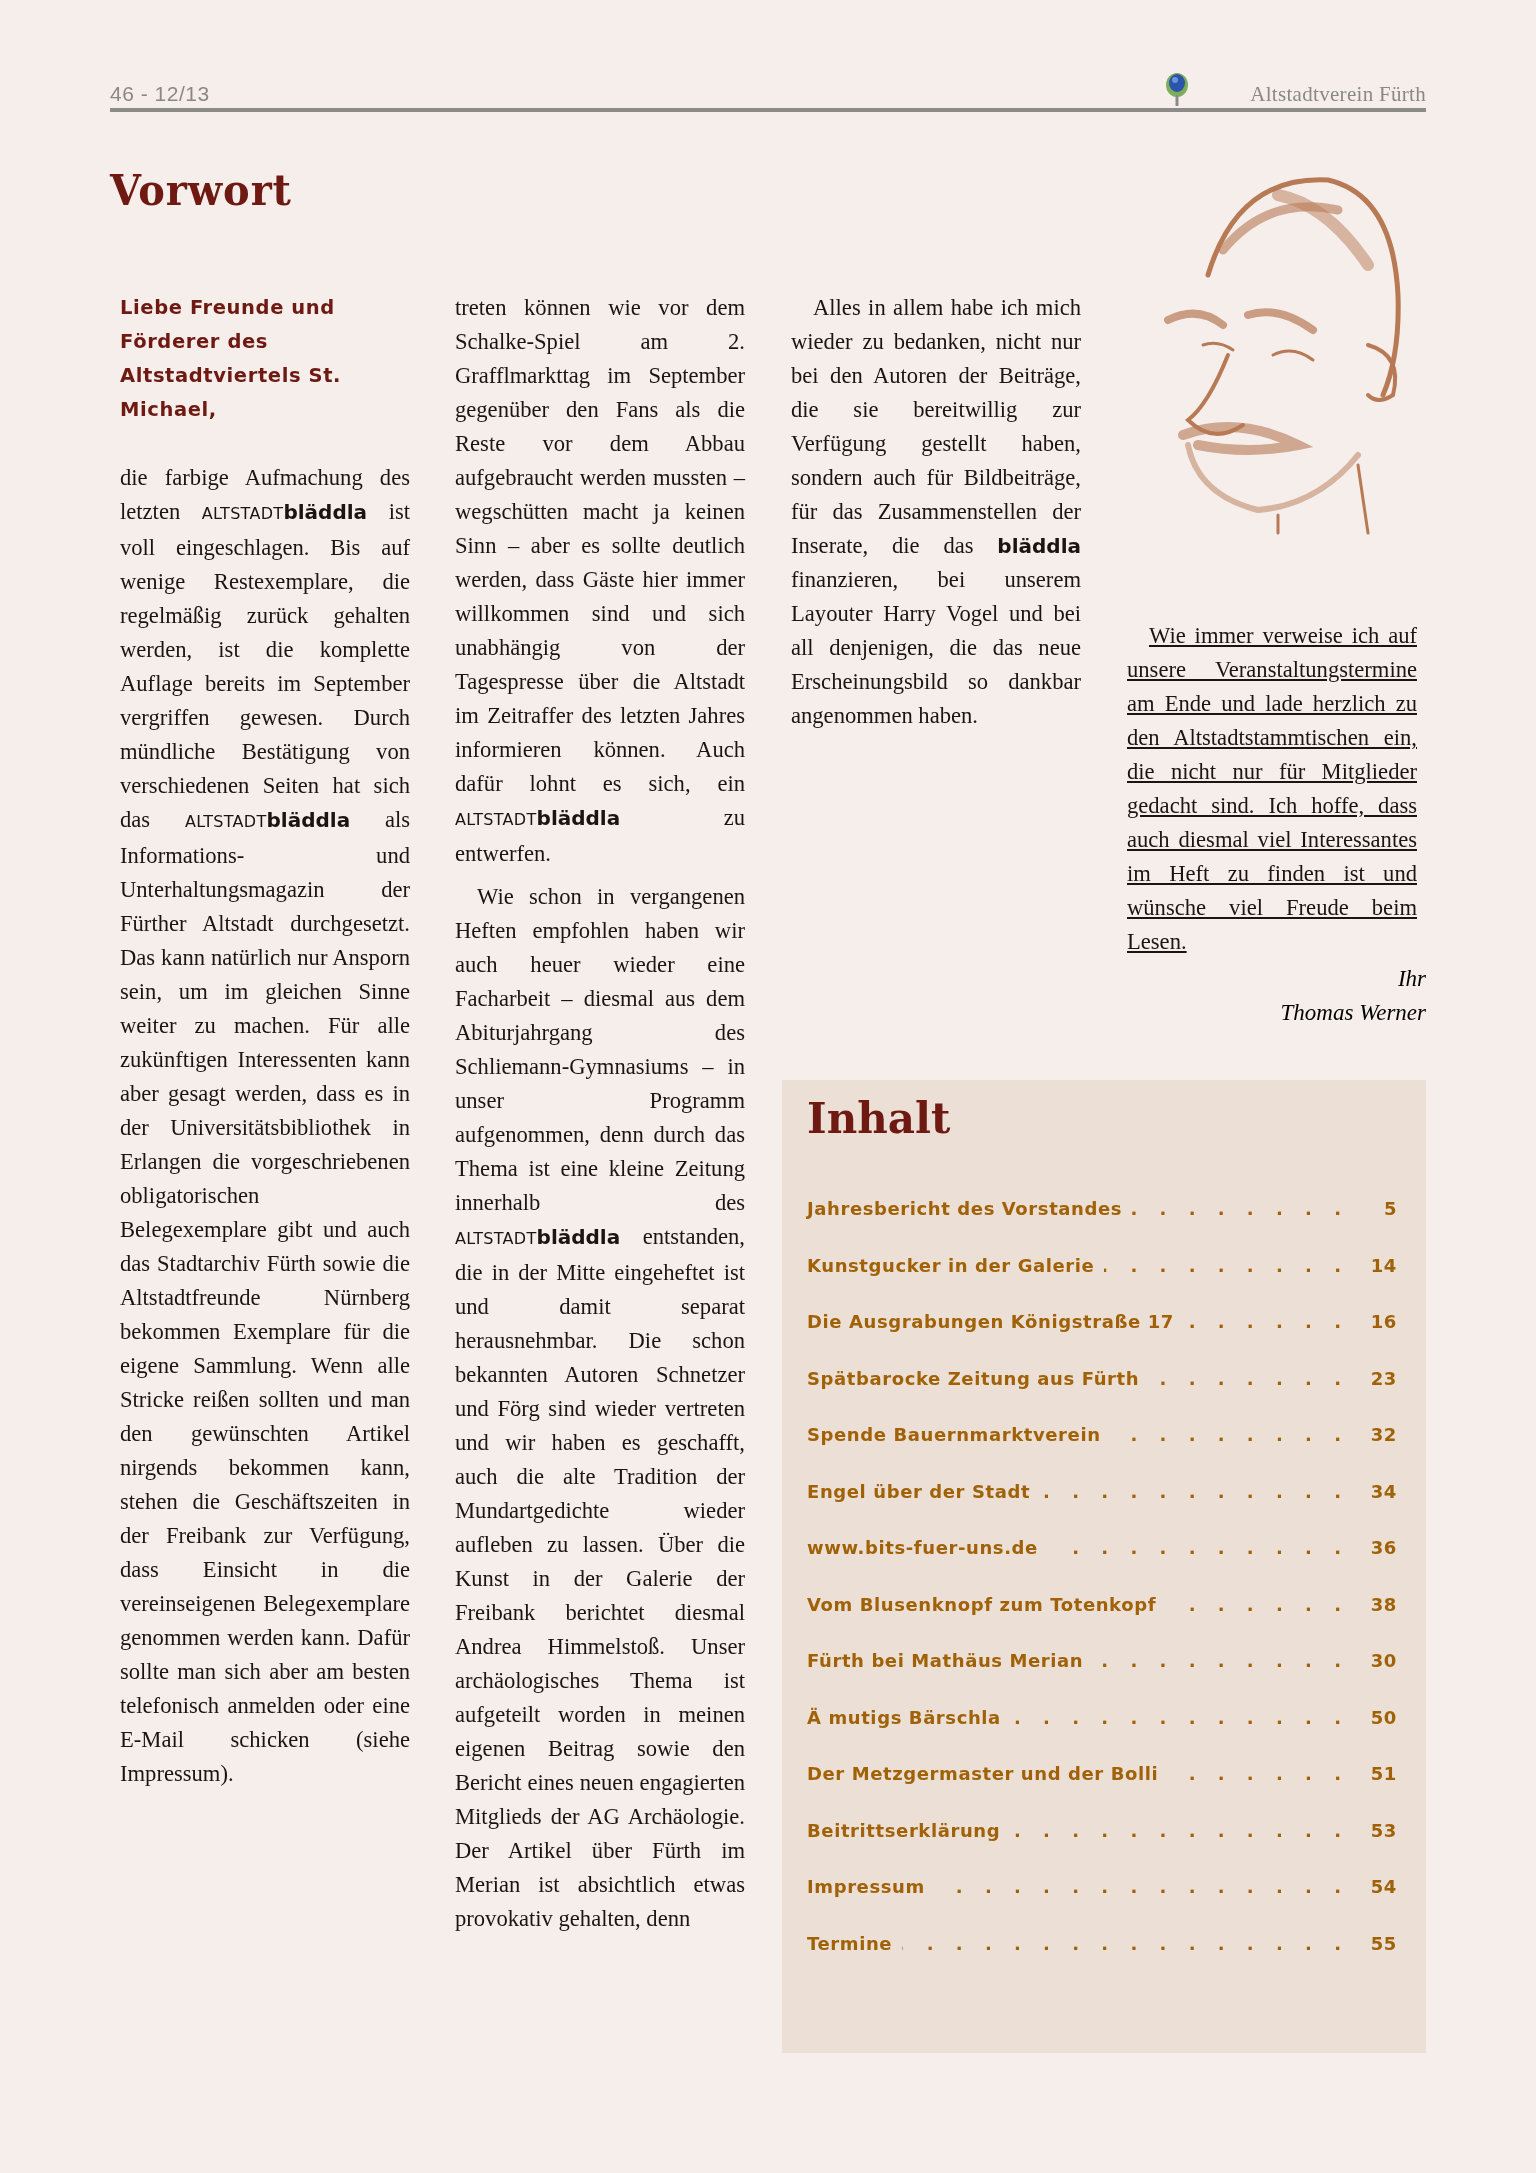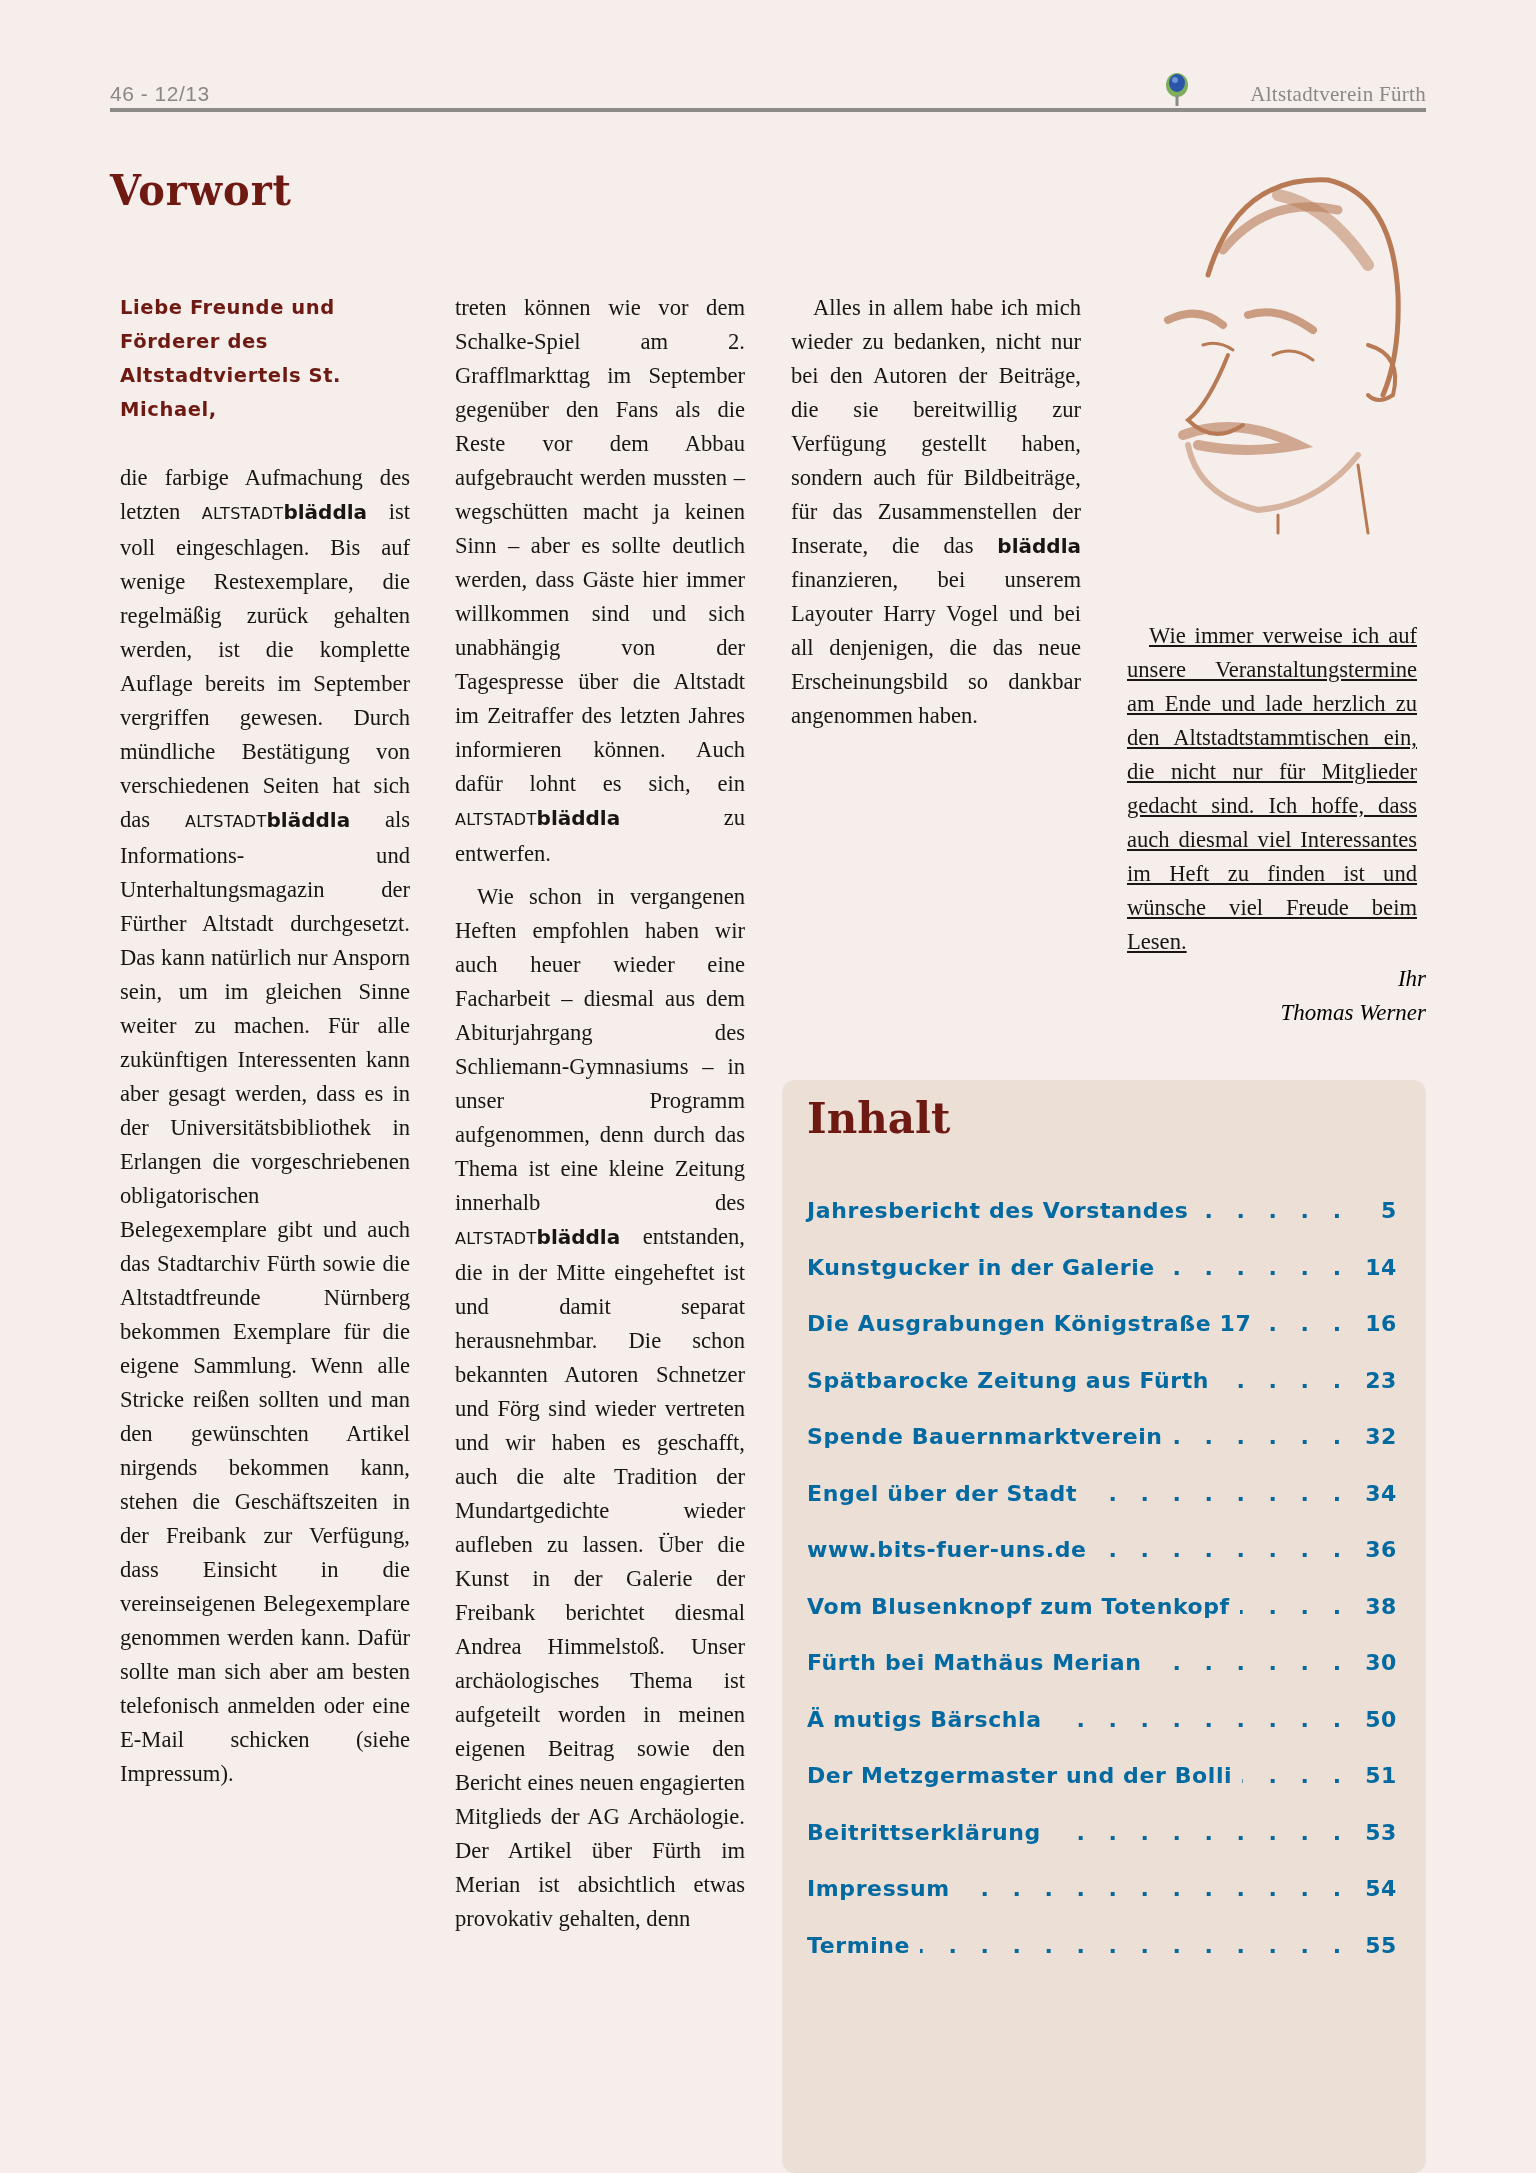--- a/index.html
+++ b/index.html
@@ -55,34 +55,33 @@
   .bl { font-family: "DejaVu Sans", sans-serif; font-weight: bold; font-size: 20px; }
   .signature {
     position: absolute; left: 1118px; top: 962px; width: 308px;
     text-align: right; font-style: italic; color: #000000;
     font-size: 23px; line-height: 34px; font-family: Liberation Serif, serif;
   }
   .portrait {
     position: absolute; left: 1128px; top: 155px; width: 290px; height: 380px;
   }
   .toc {
-    position: absolute; left: 782px; top: 1080px; width: 644px; height: 1093px;
+    position: absolute; left: 782px; top: 1080px; width: 644px; height: 973px;
     background: #ebdfd6;
-    border-radius: 13px;
   }
   .toc-title {
     position: absolute; left: 25px; top: 14px;
     font-family: "DejaVu Serif", serif; font-weight: bold;
     font-size: 42px; color: #6e1a12;
   }
   .toc-list { position: absolute; left: 25px; top: 118px; width: 590px; }
   .toc-item {
     display: flex; align-items: baseline; height: 56.5px;
     font-family: "DejaVu Sans", sans-serif; font-weight: bold;
-    font-size: 22px; color: #0369a1; letter-spacing: 0.6px; justify-content: center;
+    font-size: 18px; color: #a16207; letter-spacing: 0.6px; justify-content: center;
   }
   .toc-item .t { white-space: nowrap; }
   .toc-item .dots {
     flex: 1; overflow: hidden; white-space: nowrap;
     margin: 0 14px 0 10px; letter-spacing: 8px; text-align: right; direction: rtl;
   }
   .toc-item .p { width: 34px; text-align: right; white-space: nowrap; }
 </style>
 </head>
 <body>

